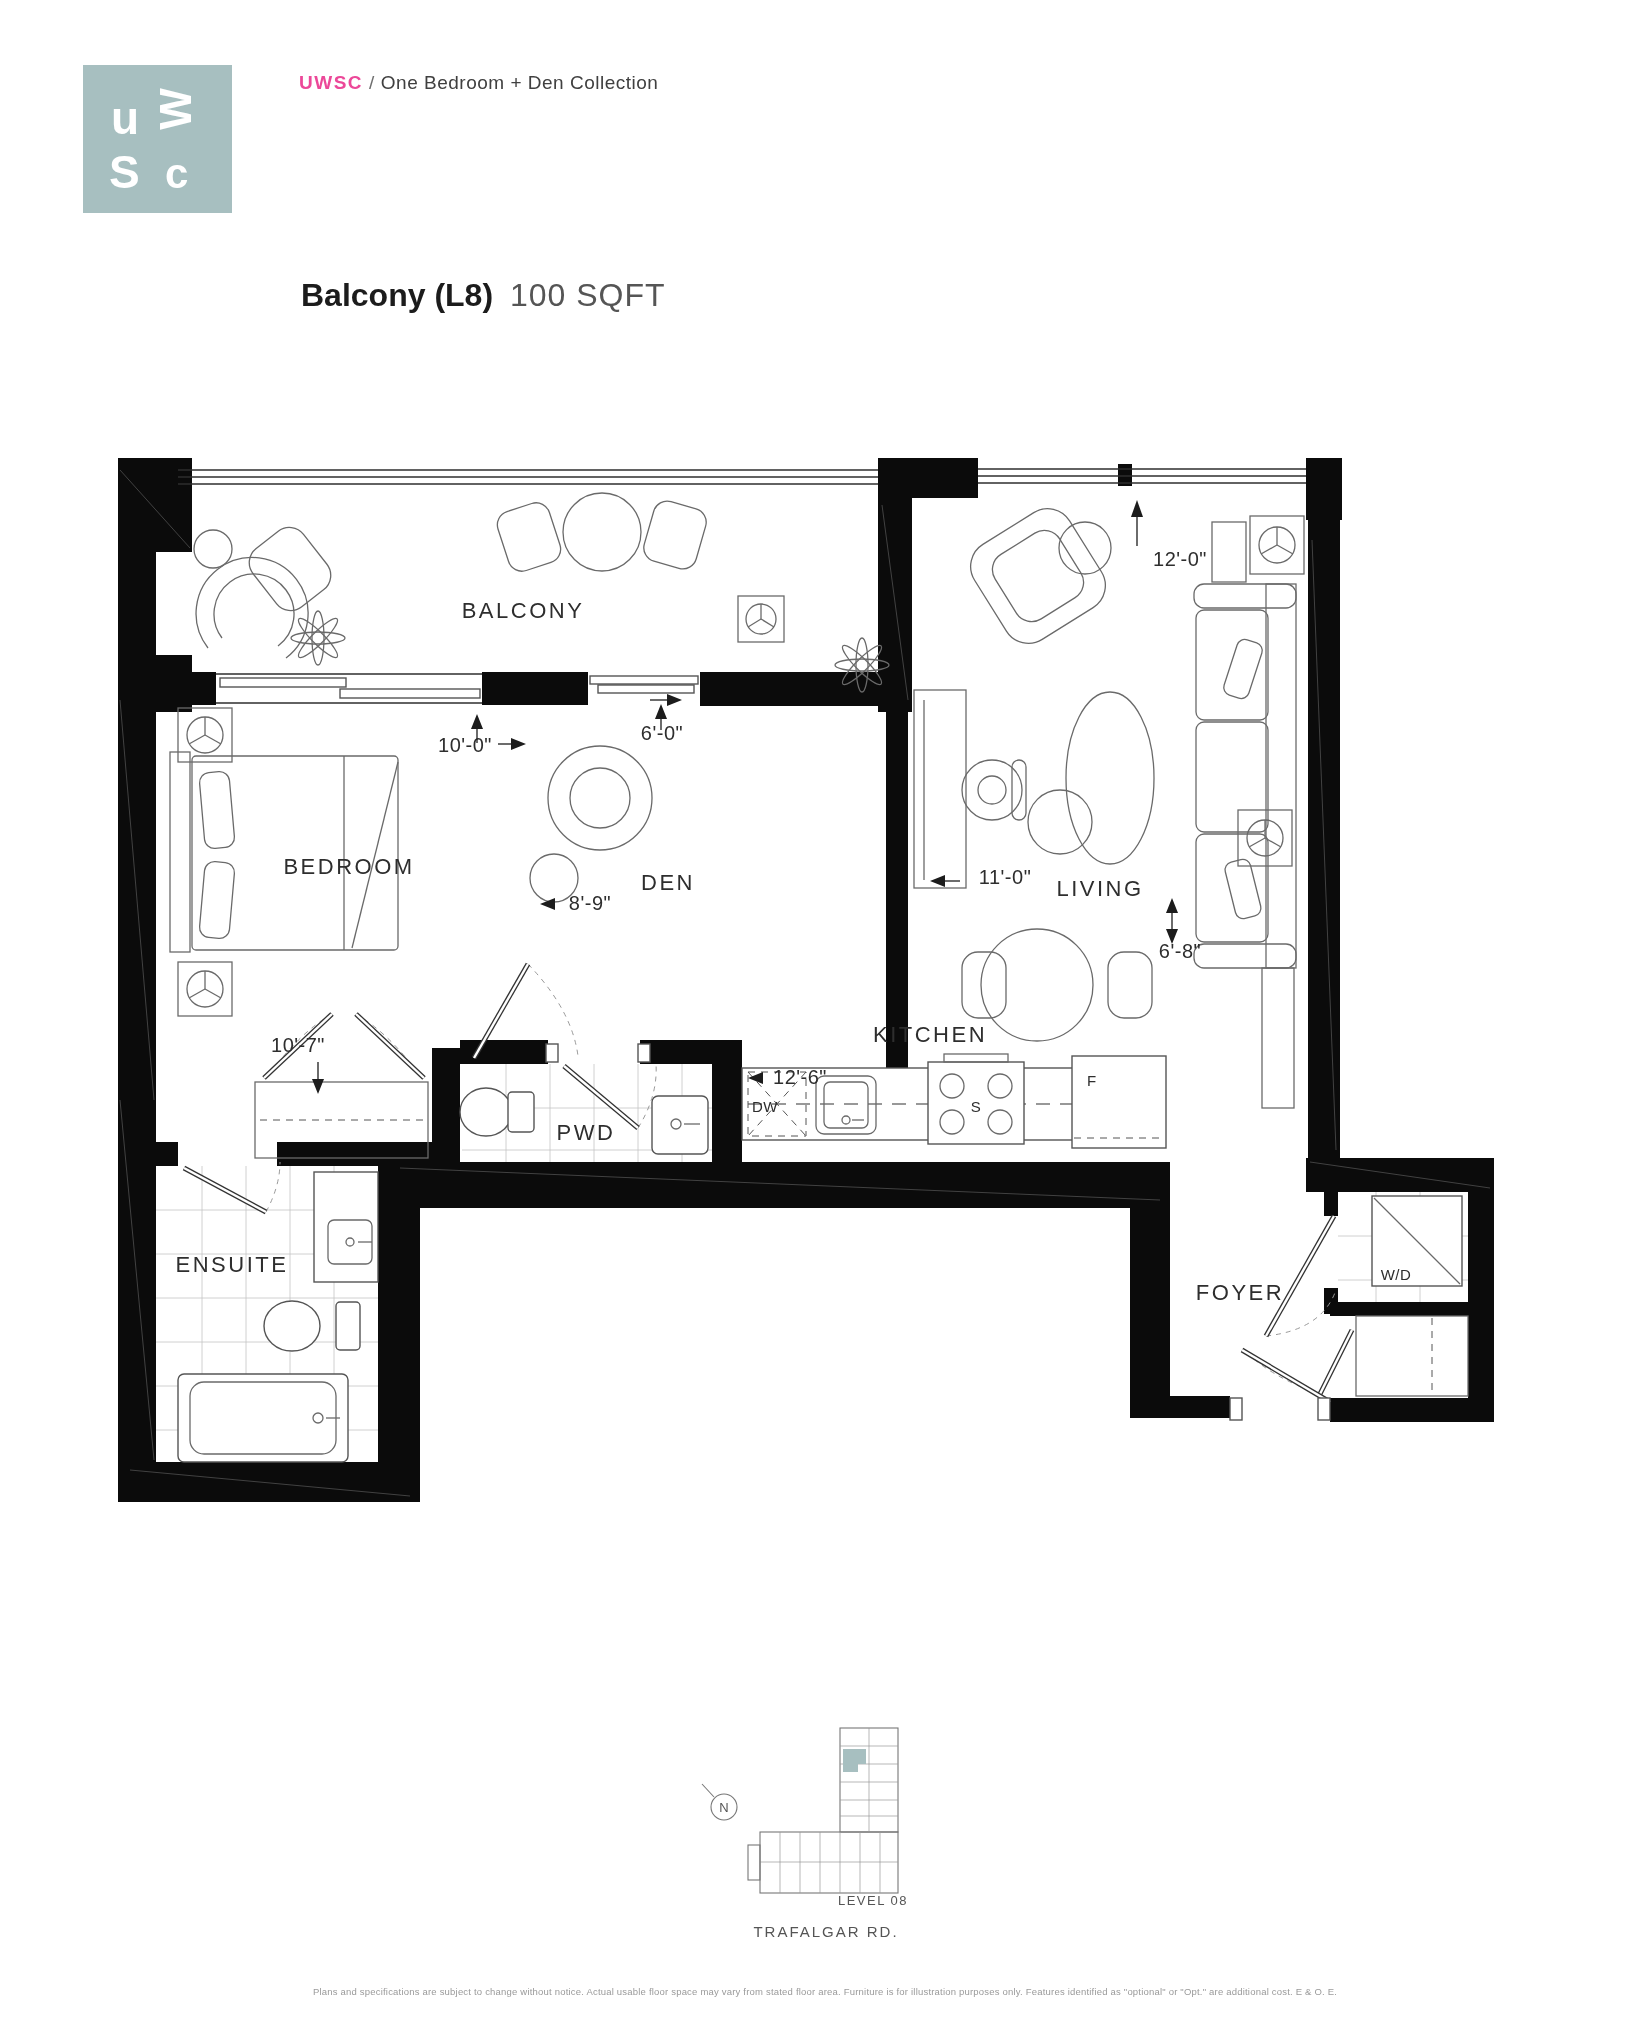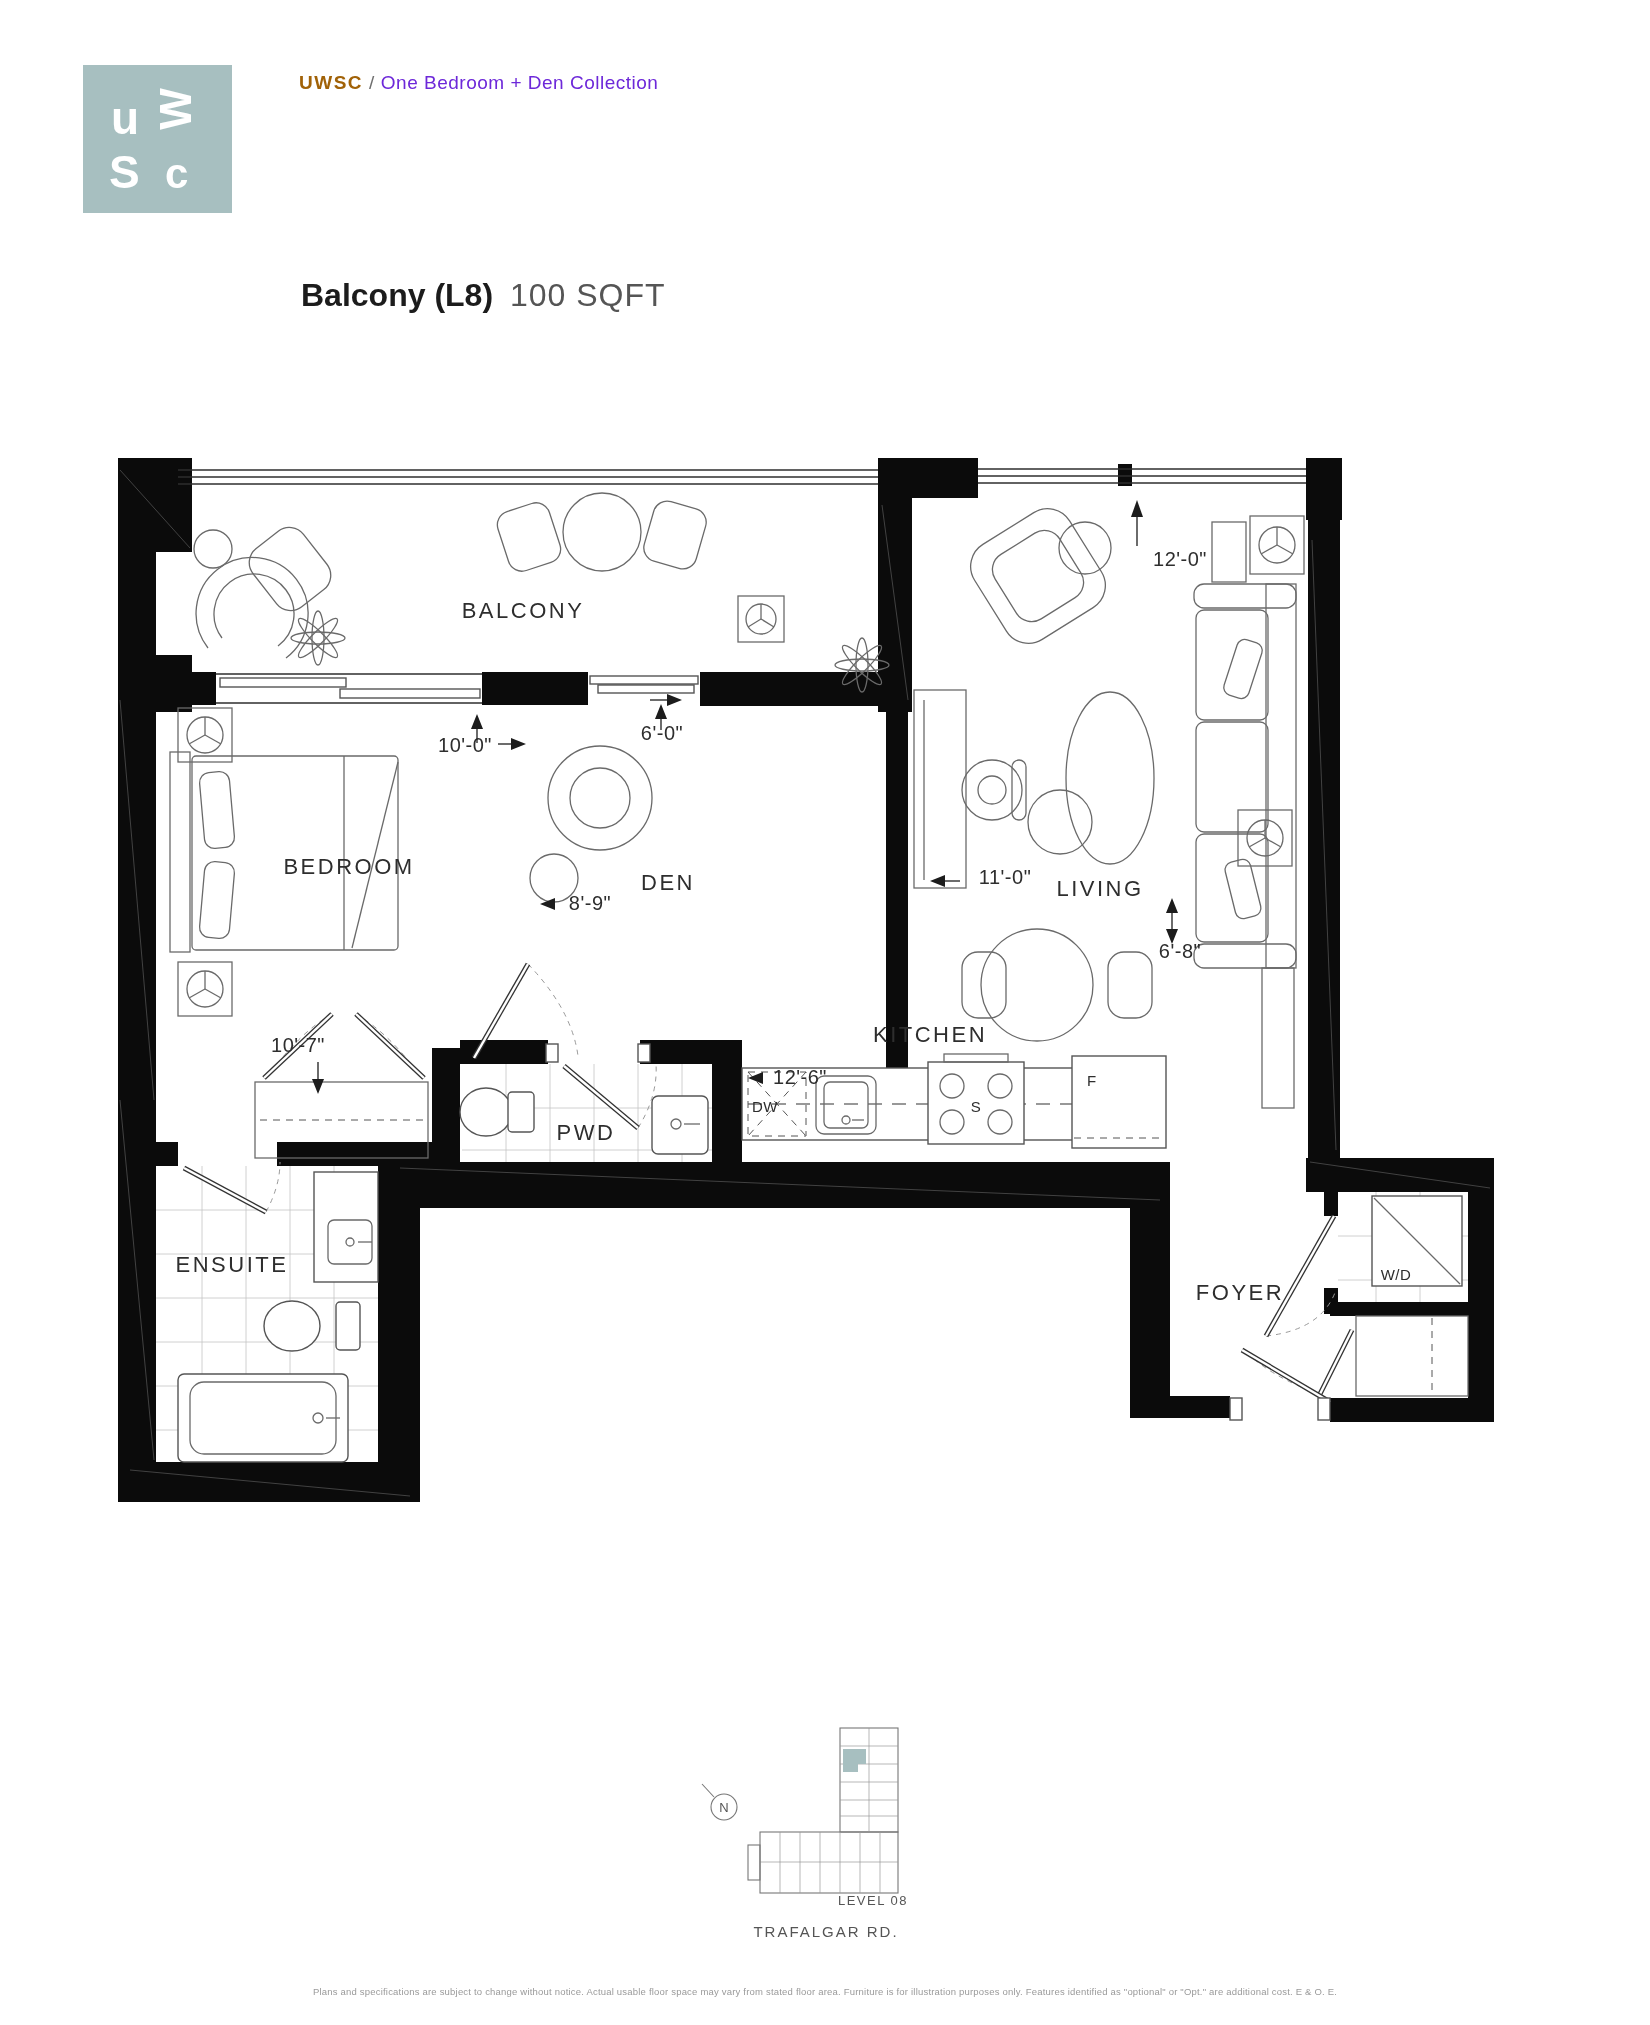--- a/index.html
+++ b/index.html
@@ -6,23 +6,23 @@
   .page{position:relative;width:1650px;height:2025px;background:#fff;overflow:hidden;
         font-family:"Liberation Sans", sans-serif;color:#2e2e2e;}
   
   .logo{position:absolute;left:83px;top:65px;width:149px;height:148px;background:var(--accent,#a7bfc0);}
   .logo span{position:absolute;color:#fff;font-weight:600;line-height:1;}
   .logo .l-u{left:28px;top:30px;font-size:46px;}
   .logo .l-w{left:72px;top:22px;font-size:44px;display:inline-block;transform:rotate(-90deg);}
   .logo .l-s{left:26px;top:84px;font-size:46px;}
   .logo .l-c{left:82px;top:88px;font-size:42px;}
   .hdr-line{position:absolute;left:299px;top:72px;font-size:19px;letter-spacing:.5px;white-space:nowrap;}
-  .hdr-line .brand{font-weight:700;color:#a16207;letter-spacing:1.5px;}
+  .hdr-line .brand{font-weight:700;color:#ec4899;letter-spacing:1.5px;}
   .hdr-line .sep{color:#6d6d6d;padding:0 6px;}
-  .hdr-line .coll{color:#6d28d9;}
+  .hdr-line .coll{color:#404040;}
   .plan-name{position:absolute;left:296px;top:104px;font-size:77px;font-weight:400;
              letter-spacing:5px;color:#2f2f2f;line-height:1;}
   .plan-area{position:absolute;left:299px;top:184px;font-size:77px;font-weight:700;
              letter-spacing:2px;color:#1c1c1c;line-height:1;}
   .balc-line{position:absolute;left:301px;top:277px;font-size:32px;white-space:nowrap;}
   .balc-line .b1{font-weight:700;color:#1c1c1c;}
   .balc-line .b2{font-weight:400;color:#555;padding-left:8px;letter-spacing:1px;}
   
   .disclaimer{position:absolute;left:0;top:1986px;width:1650px;text-align:center;
               font-size:9.5px;color:#9a9a9a;letter-spacing:.2px;}

